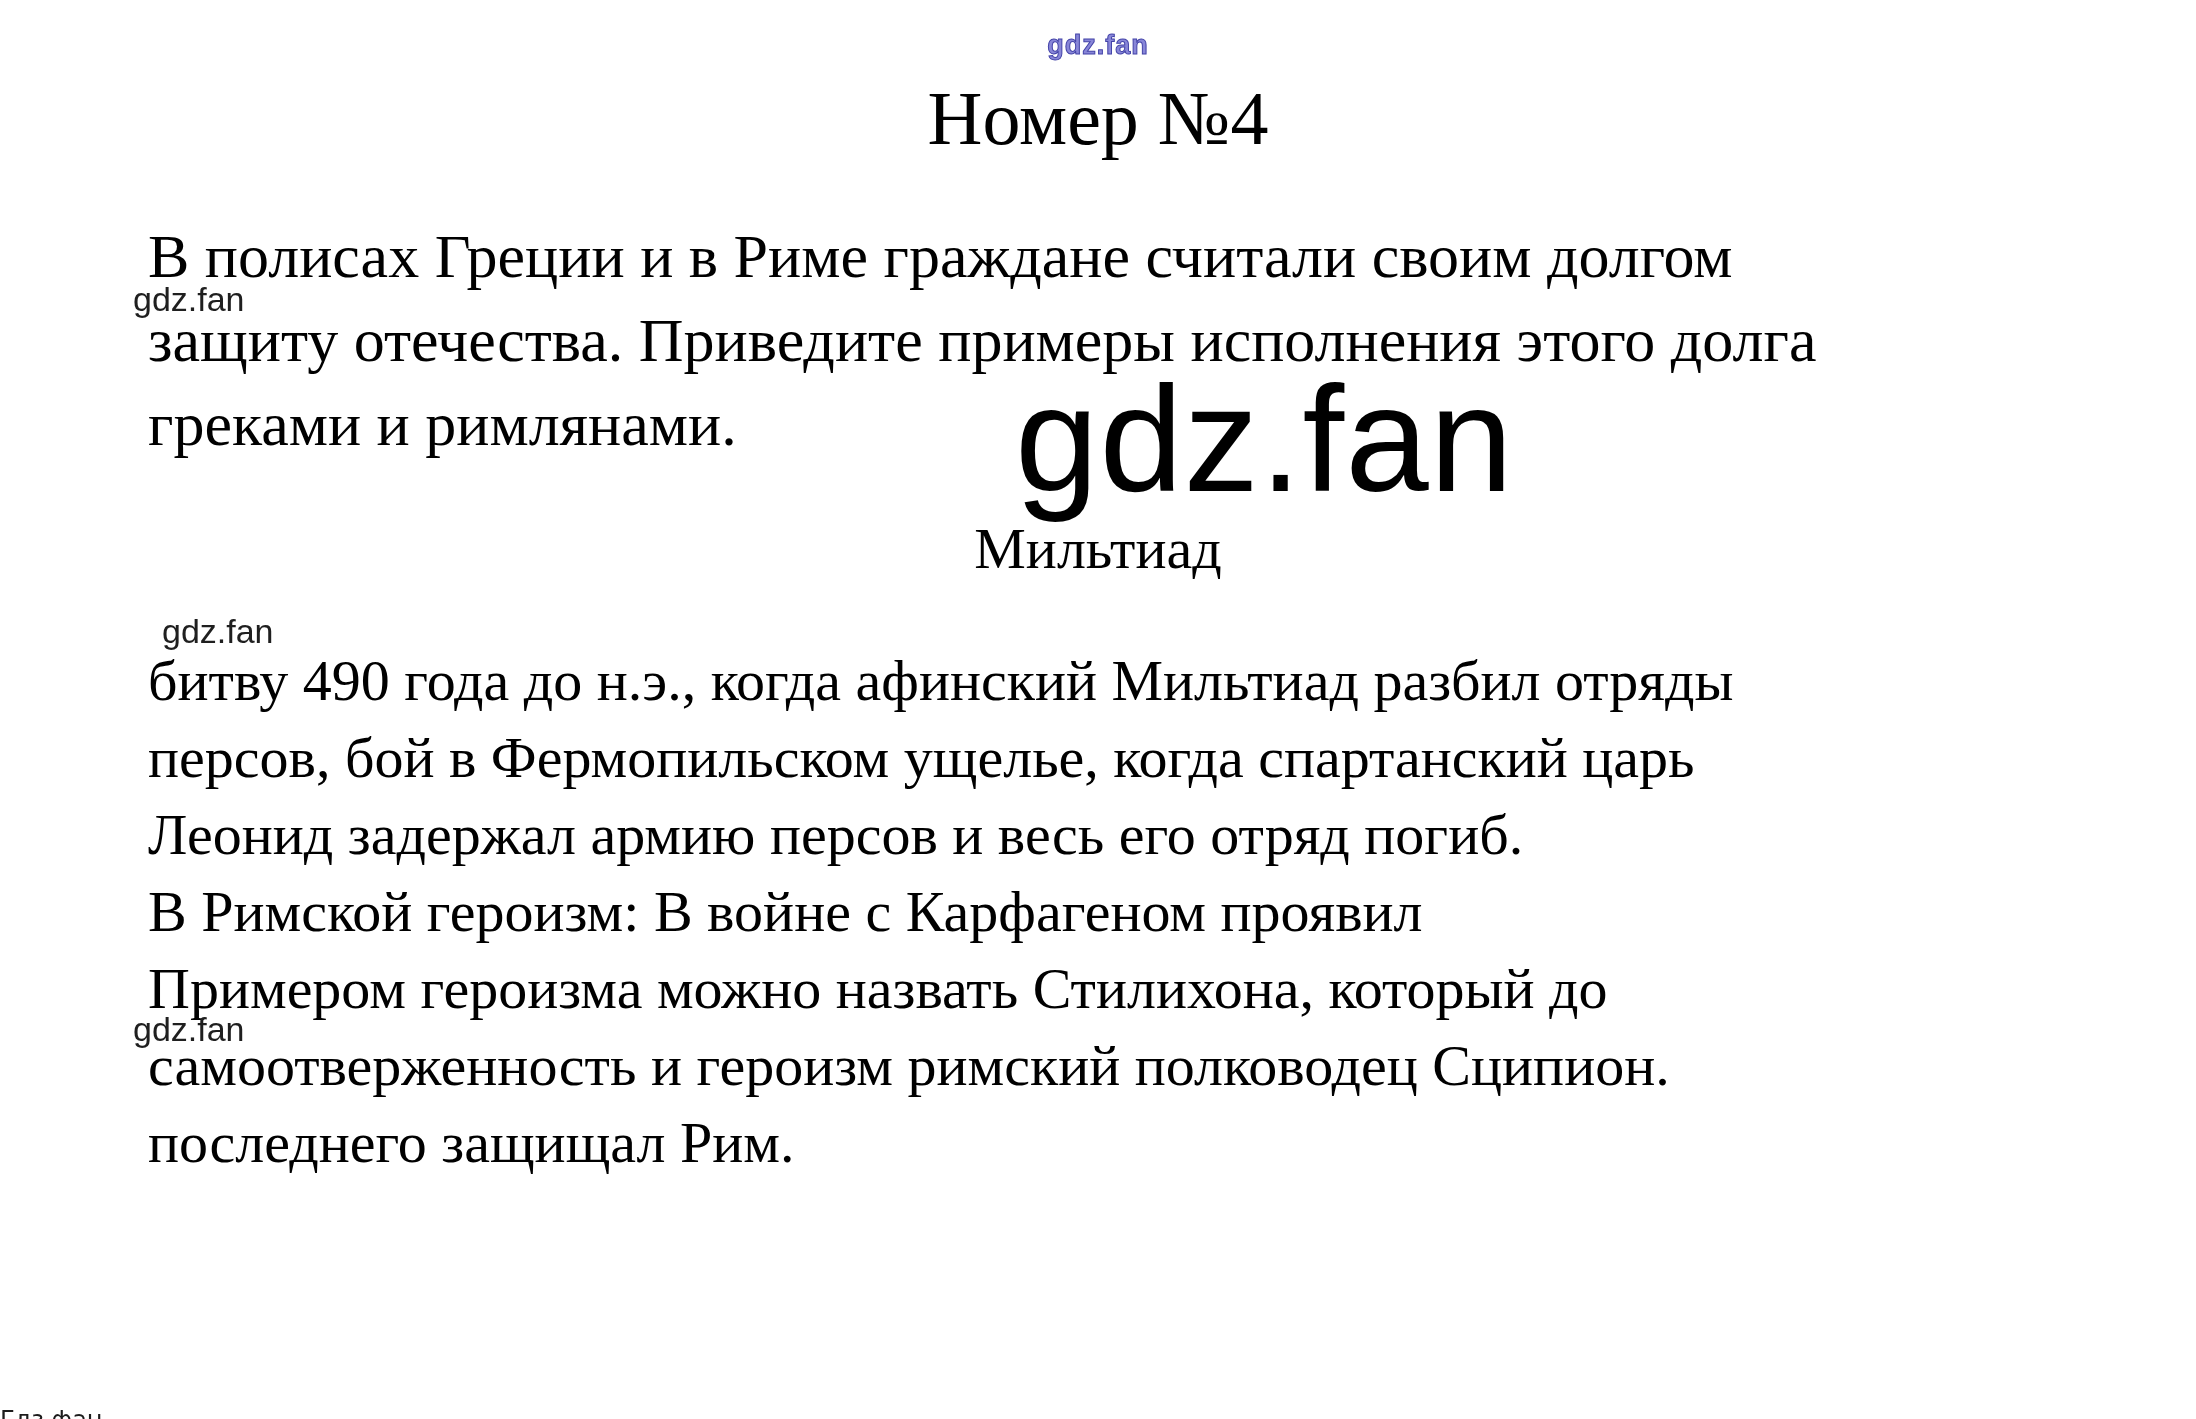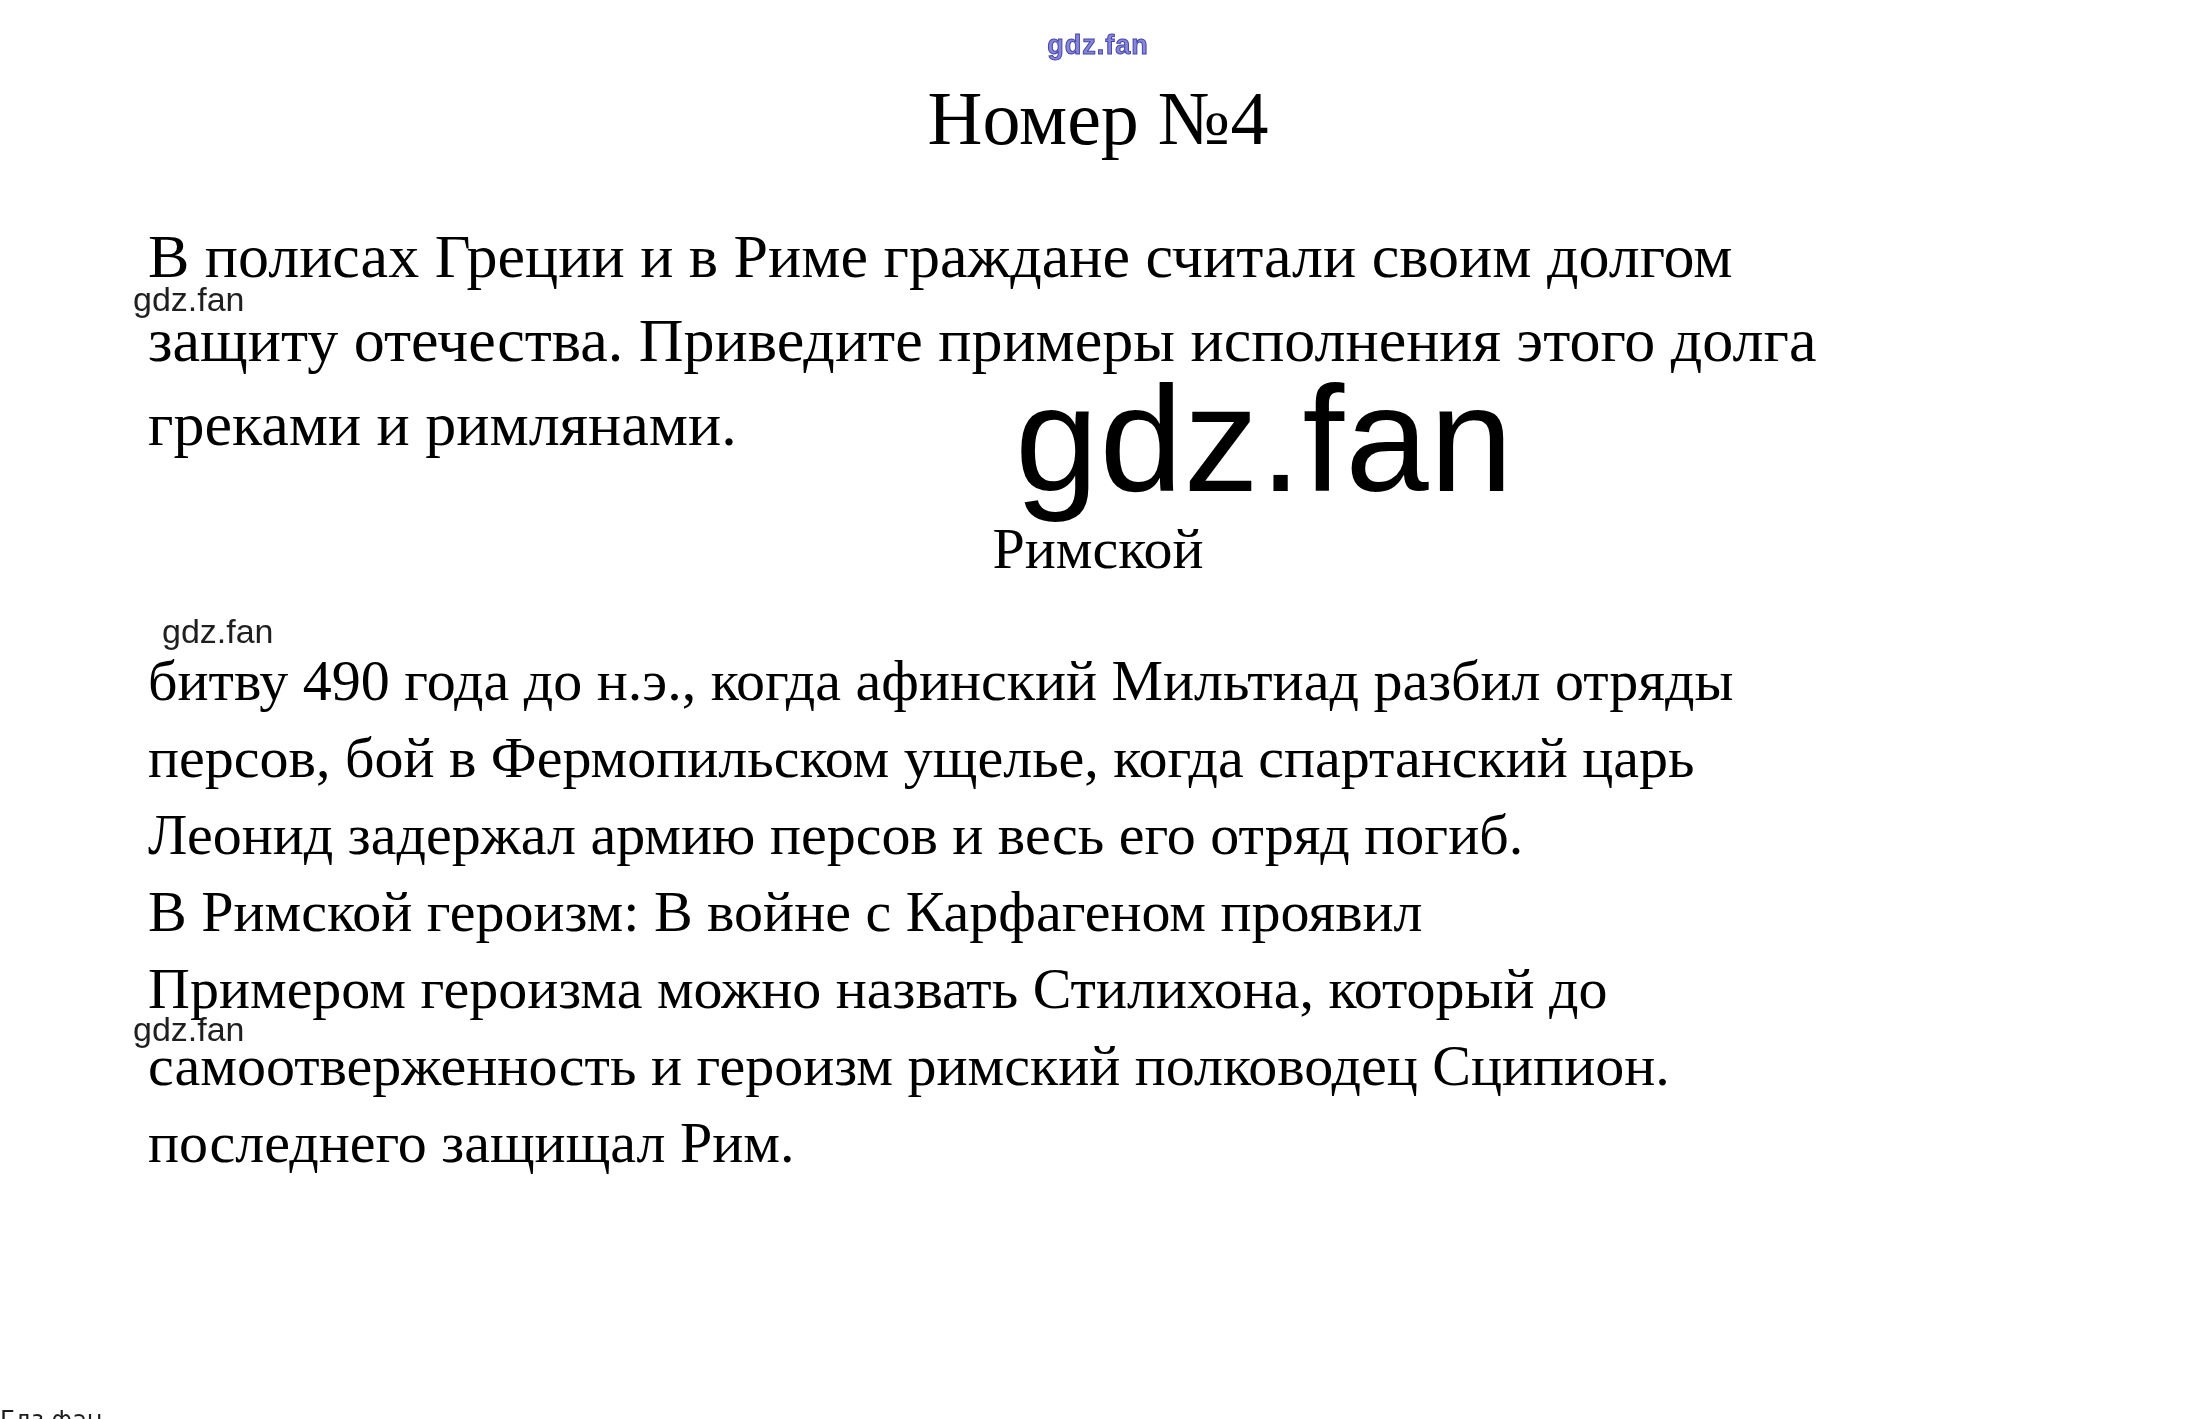--- a/index.html
+++ b/index.html
@@ -120,21 +120,21 @@
   <div class="question">
     <span class="line">В полисах Греции и в Риме граждане считали своим долгом</span>
     <span class="line">защиту отечества. Приведите примеры исполнения этого долга</span>
     <span class="line">греками и римлянами.</span>
   </div>
 
   <div class="wm-small wm-small-1">gdz.fan</div>
 
   <div class="wm-big">gdz.fan</div>
 
-  <div class="solution-heading">Римской</div>
+  <div class="solution-heading">Мильтиад</div>
 
   <div class="wm-small wm-small-2">gdz.fan</div>
 
   <div class="solution">
     <span class="line">битву 490 года до н.э., когда афинский Мильтиад разбил отряды</span>
     <span class="line">персов, бой в Фермопильском ущелье, когда спартанский царь</span>
     <span class="line">Леонид задержал армию персов и весь его отряд погиб.</span>
     <span class="line">В Римской героизм: В войне с Карфагеном проявил</span>
     <span class="line">Примером героизма можно назвать Стилихона, который до</span>
     <span class="line">самоотверженность и героизм римский полководец Сципион.</span>

